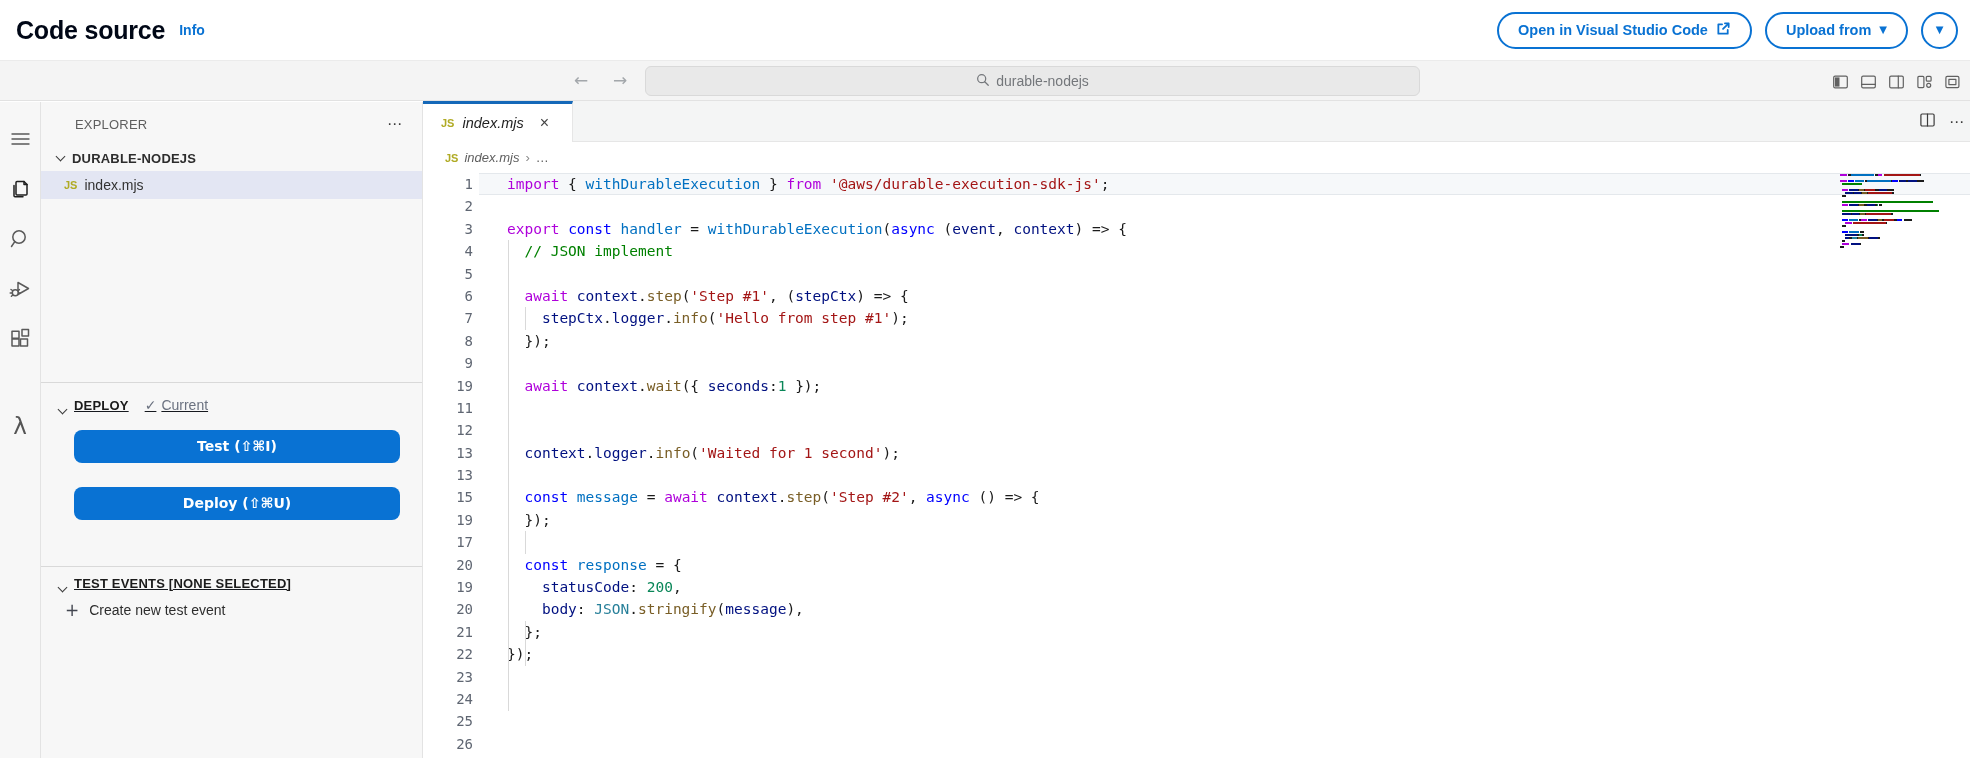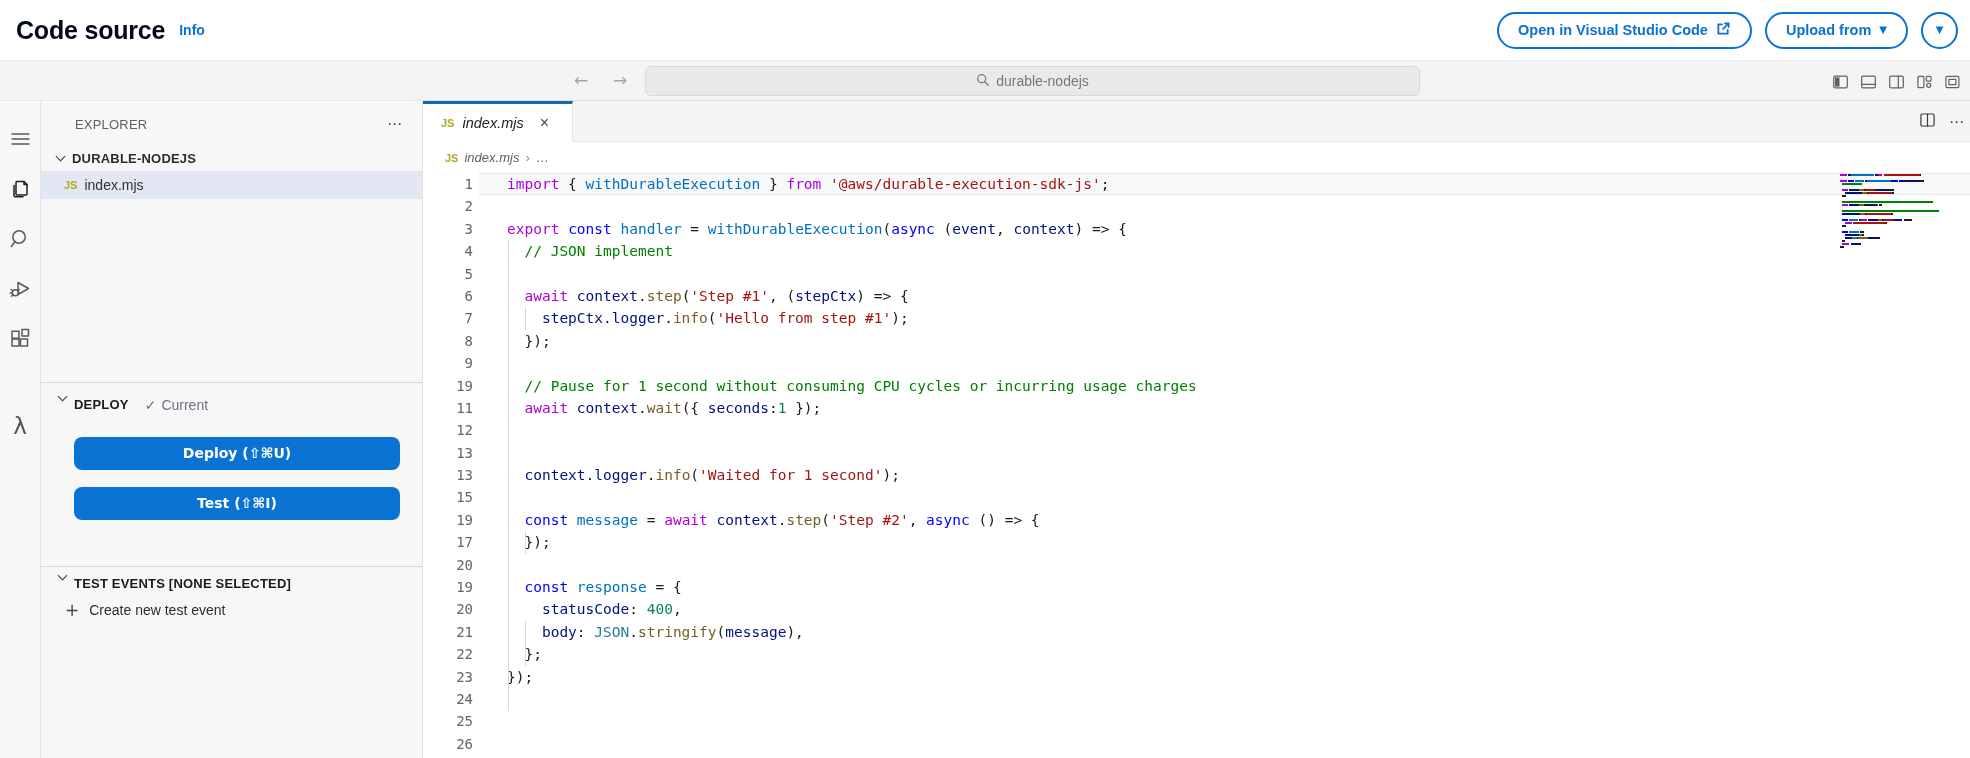--- a/index.html
+++ b/index.html
@@ -52,21 +52,21 @@
   .tree-row { display:flex; align-items:center; cursor:pointer; }
   .row-folder { height:25px; padding-left:16px; gap:8px; }
   .folder-name { font-size:13px; font-weight:700; color:#2d2d2d; letter-spacing:0.2px; }
   .row-file { height:28px; padding-left:23px; gap:7px; }
   .row-file.selected { background:#e3e6f3; }
   .js-badge { font-size:11px; font-weight:700; color:#b0ab25; font-style:normal; }
   .file-name { font-size:14px; color:#333; }
   .tree-fill { flex:1; }
 
   .deploy-sec { height:184px; border-top:1px solid #d9d9d9; padding-top:14px; }
-  .sec-head { display:flex; align-items:flex-start; padding-left:18px; gap:8px; }
+  .sec-head { display:flex; align-items:flex-end; padding-left:18px; gap:8px;text-decoration:underline; }
   .sec-title { font-size:13px; font-weight:700; color:#1b1b1b; letter-spacing:0.2px; }
   .deploy-status { margin-left:8px; color:#6b7280; font-size:14px; }
   .check-glyph { font-family:"DejaVu Sans",sans-serif; margin-right:5px; }
   .blue-btn { display:block; margin:0 23px 0 33px; width:326px; height:33px; background:#0972d3; color:#fff;
               border:none; border-radius:8px; font-family:"DejaVu Sans",sans-serif; font-size:14px; font-weight:700; cursor:pointer; }
   .btn-deploy { margin-top:24px; }
   .btn-test { margin-top:17px; }
 
   .events-sec { flex:1; border-top:1px solid #d9d9d9; padding-top:9px; }
   .event-create { display:flex; align-items:center; gap:10px; margin-top:9px; padding-left:24px; cursor:pointer; }
@@ -237,22 +237,22 @@
         <span class="file-name">index.mjs</span>
       </div>
       <div class="tree-fill"></div>
 
       <div class="deploy-sec">
         <div class="sec-head">
           <span class="chev"></span>
           <span class="sec-title">DEPLOY</span>
           <span class="deploy-status"><span class="check-glyph">✓</span><span>Current</span></span>
         </div>
+        <button class="blue-btn btn-test">Test (⇧⌘I)</button>
         <button class="blue-btn btn-deploy">Deploy (⇧⌘U)</button>
-        <button class="blue-btn btn-test">Test (⇧⌘I)</button>
       </div>
 
       <div class="events-sec">
         <div class="sec-head">
           <span class="chev"></span>
           <span class="sec-title">TEST EVENTS [NONE SELECTED]</span>
         </div>
         <div class="event-create">
           <span class="plus-glyph">+</span>
           <span class="event-create-label">Create new test event</span>
@@ -318,31 +318,30 @@
         <div class="code" id="code">
             <div class="code-line"><span class="tk-kw">import</span><span class="tk-pl"> { </span><span class="tk-dc">withDurableExecution</span><span class="tk-pl"> } </span><span class="tk-kw">from</span><span class="tk-pl"> </span><span class="tk-sr">'@aws/durable-execution-sdk-js'</span><span class="tk-pl">;</span></div>
             <div class="code-line"></div>
             <div class="code-line"><span class="tk-kw">export</span><span class="tk-pl"> </span><span class="tk-st">const</span><span class="tk-pl"> </span><span class="tk-dc">handler</span><span class="tk-pl"> = </span><span class="tk-dc">withDurableExecution</span><span class="tk-pl">(</span><span class="tk-st">async</span><span class="tk-pl"> (</span><span class="tk-vr">event</span><span class="tk-pl">, </span><span class="tk-vr">context</span><span class="tk-pl">) =&gt; {</span></div>
             <div class="code-line"><span class="tk-pl">  </span><span class="tk-cm">// JSON implement</span></div>
             <div class="code-line"></div>
             <div class="code-line"><span class="tk-pl">  </span><span class="tk-kw">await</span><span class="tk-pl"> </span><span class="tk-vr">context</span><span class="tk-pl">.</span><span class="tk-fn">step</span><span class="tk-pl">(</span><span class="tk-sr">'Step #1'</span><span class="tk-pl">, (</span><span class="tk-vr">stepCtx</span><span class="tk-pl">) =&gt; {</span></div>
             <div class="code-line"><span class="tk-pl">    </span><span class="tk-vr">stepCtx</span><span class="tk-pl">.</span><span class="tk-vr">logger</span><span class="tk-pl">.</span><span class="tk-fn">info</span><span class="tk-pl">(</span><span class="tk-sr">'Hello from step #1'</span><span class="tk-pl">);</span></div>
             <div class="code-line"><span class="tk-pl">  });</span></div>
             <div class="code-line"></div>
-            <div class="code-line"><span class="tk-pl">  </span><span class="tk-cm">// Pause for 1 second without consuming CPU cycles or incurring usage charges</span></div>
             <div class="code-line"><span class="tk-pl">  </span><span class="tk-kw">await</span><span class="tk-pl"> </span><span class="tk-vr">context</span><span class="tk-pl">.</span><span class="tk-fn">wait</span><span class="tk-pl">({ </span><span class="tk-vr">seconds</span><span class="tk-pl">:</span><span class="tk-nm">1</span><span class="tk-pl"> });</span></div>
             <div class="code-line"></div>
             <div class="code-line"><span class="tk-pl">  </span></div>
             <div class="code-line"><span class="tk-pl">  </span><span class="tk-vr">context</span><span class="tk-pl">.</span><span class="tk-vr">logger</span><span class="tk-pl">.</span><span class="tk-fn">info</span><span class="tk-pl">(</span><span class="tk-sr">'Waited for 1 second'</span><span class="tk-pl">);</span></div>
             <div class="code-line"></div>
             <div class="code-line"><span class="tk-pl">  </span><span class="tk-st">const</span><span class="tk-pl"> </span><span class="tk-dc">message</span><span class="tk-pl"> = </span><span class="tk-kw">await</span><span class="tk-pl"> </span><span class="tk-vr">context</span><span class="tk-pl">.</span><span class="tk-fn">step</span><span class="tk-pl">(</span><span class="tk-sr">'Step #2'</span><span class="tk-pl">, </span><span class="tk-st">async</span><span class="tk-pl"> () =&gt; {</span></div>
             <div class="code-line"><span class="tk-pl">  });</span></div>
             <div class="code-line"></div>
             <div class="code-line"><span class="tk-pl">  </span><span class="tk-st">const</span><span class="tk-pl"> </span><span class="tk-dc">response</span><span class="tk-pl"> = {</span></div>
-            <div class="code-line"><span class="tk-pl">    </span><span class="tk-vr">statusCode</span><span class="tk-pl">: </span><span class="tk-nm">400</span><span class="tk-pl">,</span></div>
+            <div class="code-line"><span class="tk-pl">    </span><span class="tk-vr">statusCode</span><span class="tk-pl">: </span><span class="tk-nm">200</span><span class="tk-pl">,</span></div>
             <div class="code-line"><span class="tk-pl">    </span><span class="tk-vr">body</span><span class="tk-pl">: </span><span class="tk-cl">JSON</span><span class="tk-pl">.</span><span class="tk-fn">stringify</span><span class="tk-pl">(</span><span class="tk-vr">message</span><span class="tk-pl">),</span></div>
             <div class="code-line"><span class="tk-pl">  };</span></div>
             <div class="code-line"><span class="tk-pl">});</span></div>
             <div class="code-line"></div>
           </div>
         <div id="guides">
             <div class="guide" style="left: 85px; top: 67.2px; height: 470.4px;"></div>
             <div class="guide" style="left: 102.44px; top: 134.4px; height: 22.4px;"></div>
             <div class="guide" style="left: 102.44px; top: 358.4px; height: 22.4px;"></div>
             <div class="guide" style="left: 102.44px; top: 448px; height: 44.8px;"></div>

